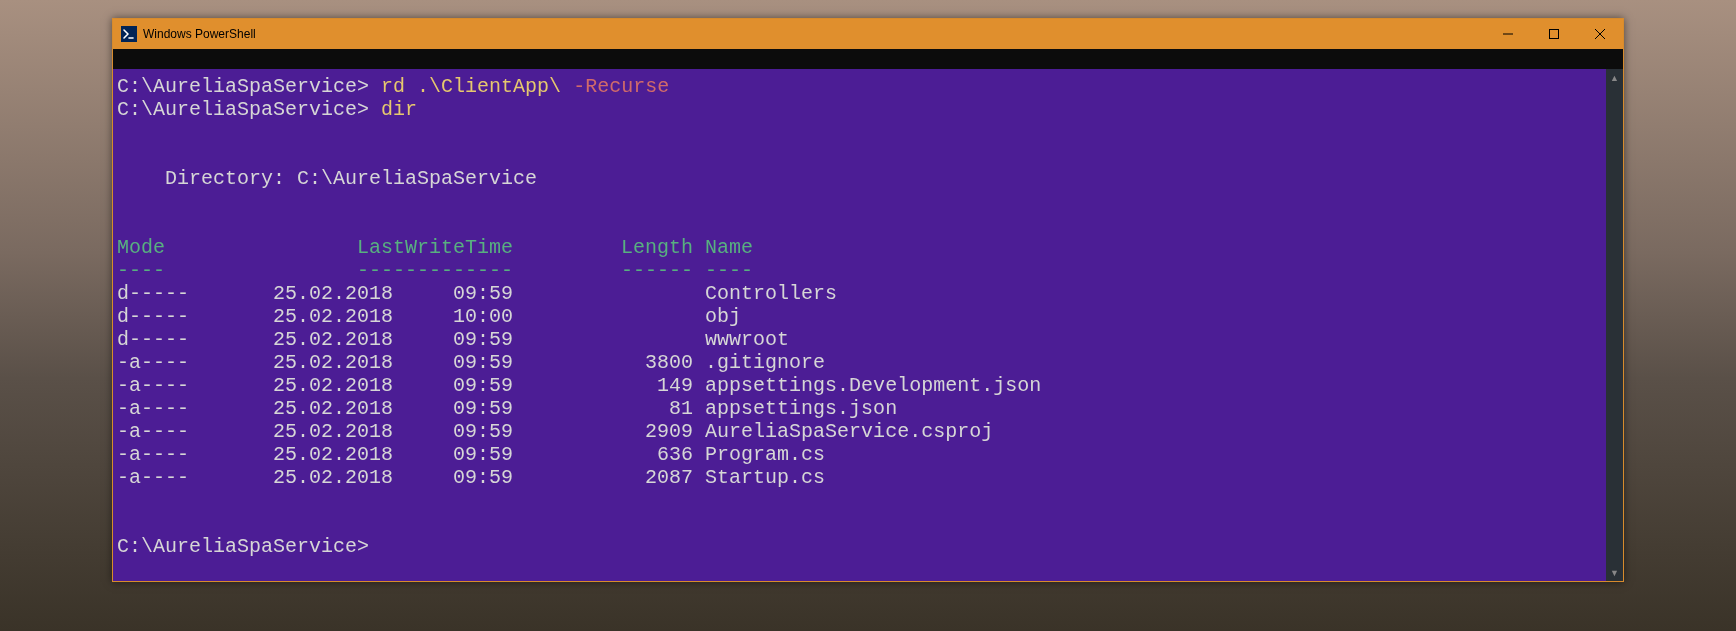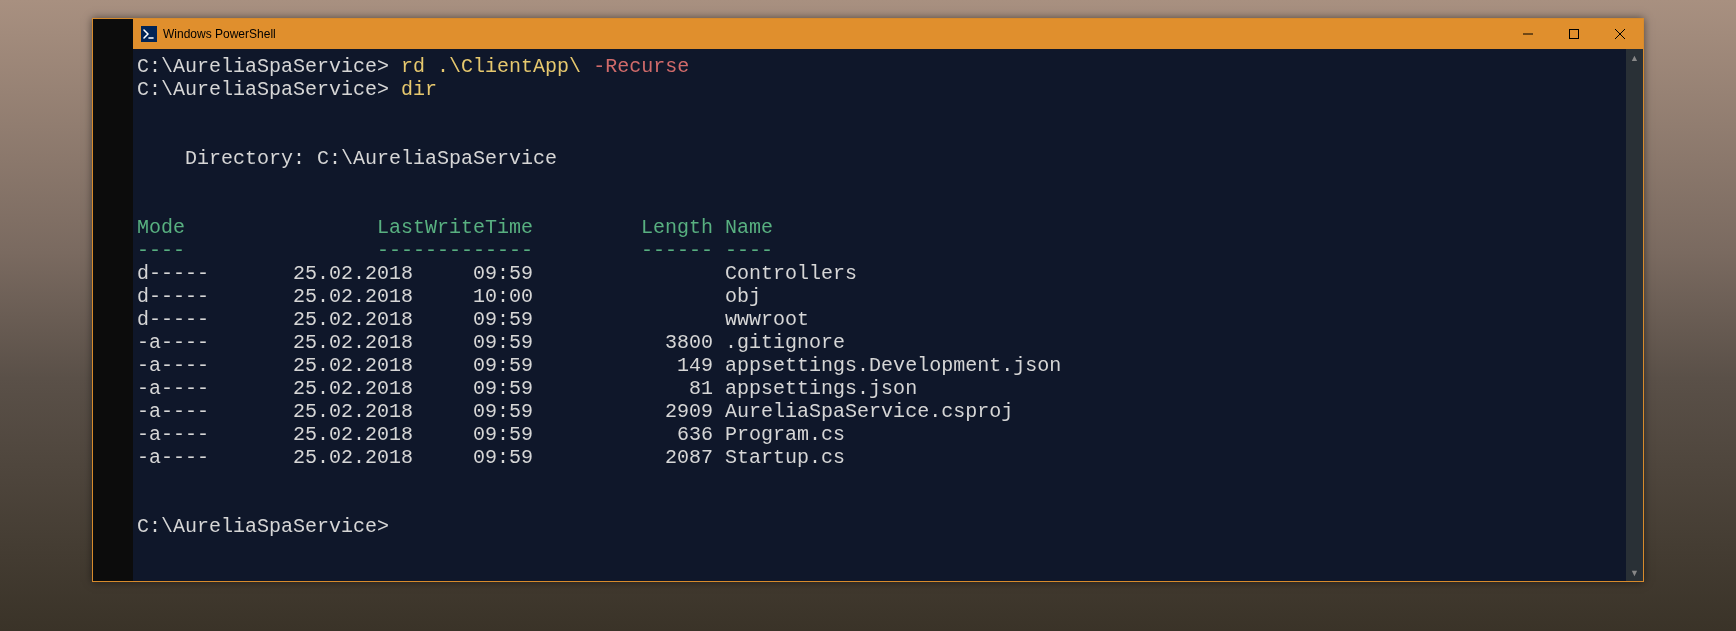--- a/index.html
+++ b/index.html
@@ -19,21 +19,20 @@
     font-family: sans-serif;
   }
   .window {
     width: 1510px;
     height: 562px;
     border: 1px solid #d78b2c;
     background: #0c0c0c;
     display: flex;
     flex-direction: column;
     box-shadow: 0 0 8px rgba(0,0,0,0.5);
-    padding-left: 40px;
   }
   .titlebar {
     height: 30px;
     background: #e08f2d;
     display: flex;
     align-items: center;
     color: #000;
     font-size: 12px;
     user-select: none;
   }
@@ -55,21 +54,22 @@
     height: 30px;
     display: inline-flex;
     align-items: center;
     justify-content: center;
     color: #000;
   }
   .client {
     flex: 1;
     display: flex;
     min-height: 0;
-    background: #0f172a;
+    background: #4c1d95;
+    margin-top: 20px;
   }
   .terminal {
     flex: 1;
     padding: 6px 4px 6px 4px;
     font-family: Consolas, "Courier New", monospace;
     font-size: 20px;
     line-height: 1.15;
     color: #d6d6d6;
     white-space: pre;
     overflow: hidden;

